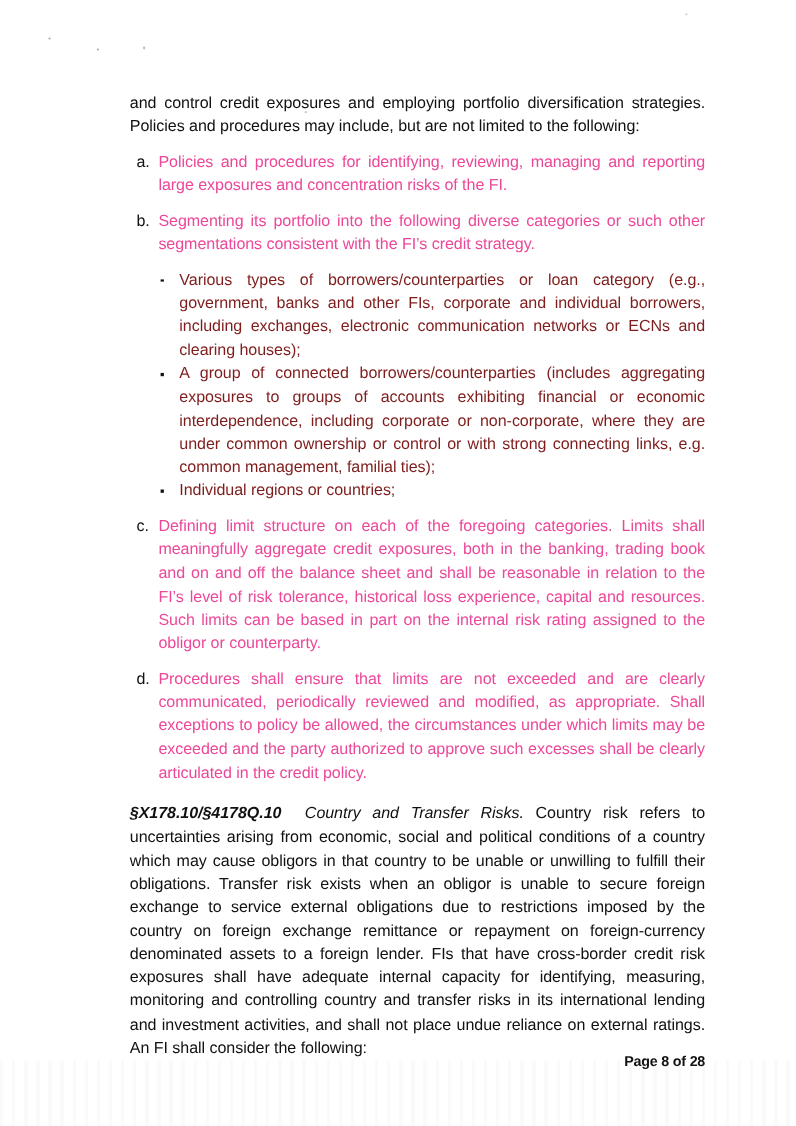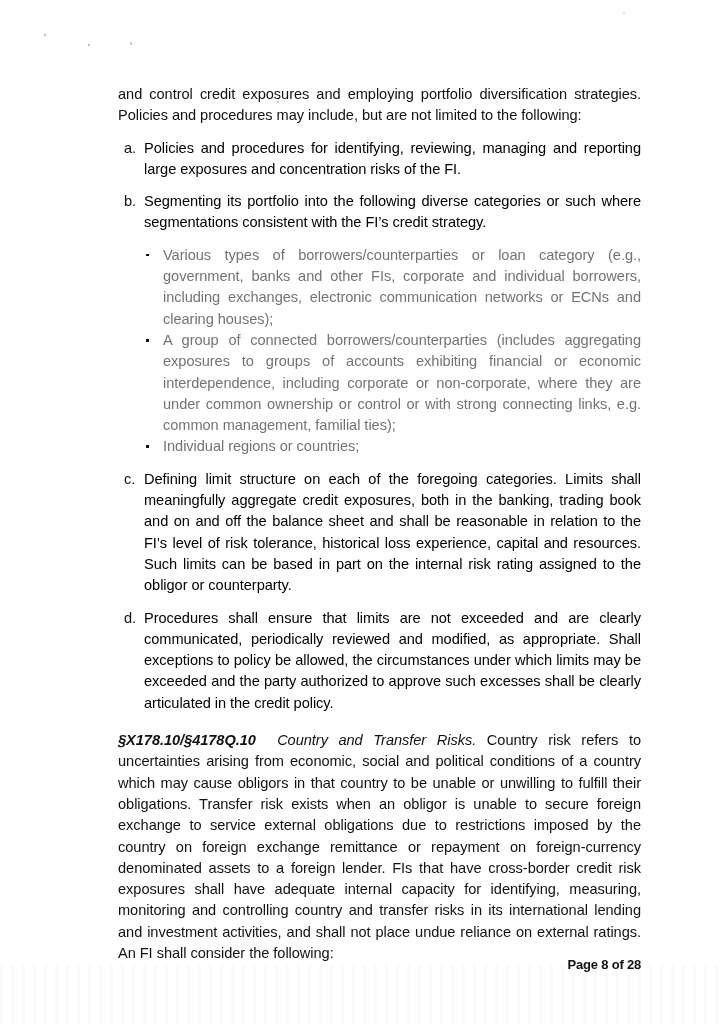--- a/index.html
+++ b/index.html
@@ -74,21 +74,21 @@
     font-size: 14.6px;
     line-height: 21.3px;
     color: #111111;
     padding-left: 6px;
     box-sizing: border-box;
   }
   .lettered .body {
     flex: 1 1 auto;
     font-size: 14.6px;
     line-height: 21.3px;
-    color: #000000;
+    color: #ec4899;
     text-align: justify;
     text-justify: inter-word;
     text-align-last: left;
     letter-spacing: -0.05px;
   }
 
   
   .bullets {
     margin: 0 0 11px 0;
     padding-left: 28px;
@@ -108,21 +108,21 @@
     left: 0;
     top: 9px;
     width: 2.6px;
     height: 2.6px;
     background: #111111;
   }
   .bullet-item .body {
     flex: 1 1 auto;
     font-size: 14.6px;
     line-height: 21.3px;
-    color: #737373;
+    color: #7f1d1d;
     text-align: justify;
     text-justify: inter-word;
     text-align-last: left;
     letter-spacing: -0.05px;
   }
 
   .section-block {
     margin: 16px 0 11px 0;
   }
   .section-heading-run {
@@ -162,21 +162,21 @@
 
     <p class="para">and control credit exposures and employing portfolio diversification strategies. Policies and procedures may include, but are not limited to the following:</p>
 
     <div class="lettered">
       <div class="marker">a.</div>
       <div class="body">Policies and procedures for identifying, reviewing, managing and reporting large exposures and concentration risks of the FI.</div>
     </div>
 
     <div class="lettered">
       <div class="marker">b.</div>
-      <div class="body">Segmenting its portfolio into the following diverse categories or such where segmentations consistent with the FI’s credit strategy.</div>
+      <div class="body">Segmenting its portfolio into the following diverse categories or such other segmentations consistent with the FI’s credit strategy.</div>
     </div>
 
     <div class="bullets">
       <div class="bullet-item">
         <div class="dot-wrap">
             <span class="dot"></span>
           </div>
         <div class="body">Various types of borrowers/counterparties or loan category (e.g., government, banks and other FIs, corporate and individual borrowers, including exchanges, electronic communication networks or ECNs and clearing houses);</div>
       </div>
       <div class="bullet-item">

